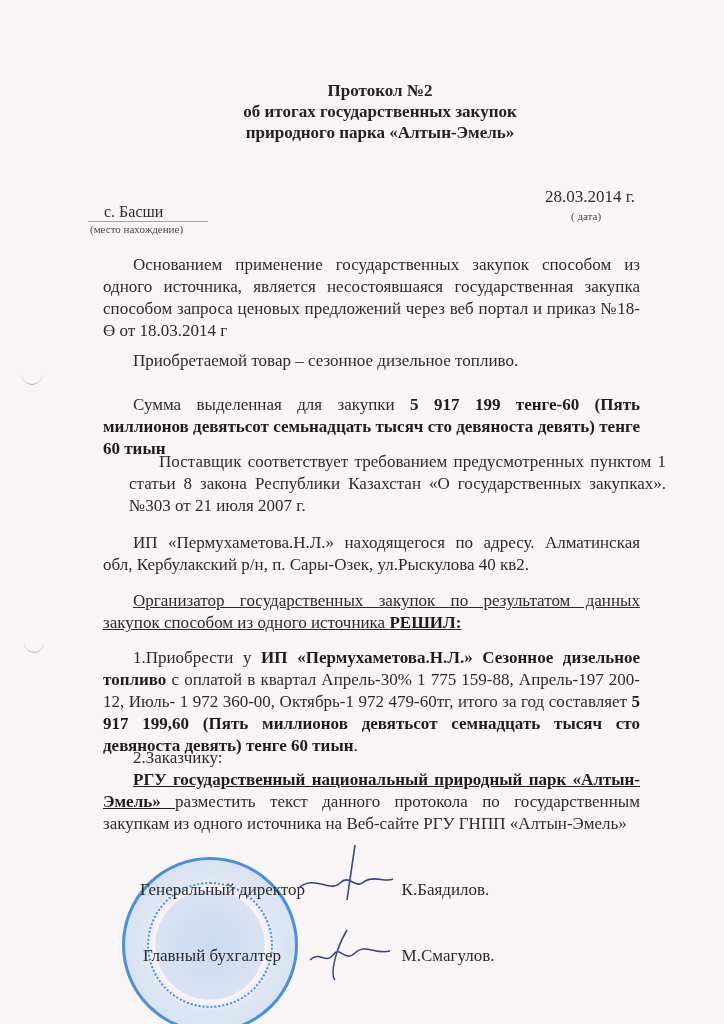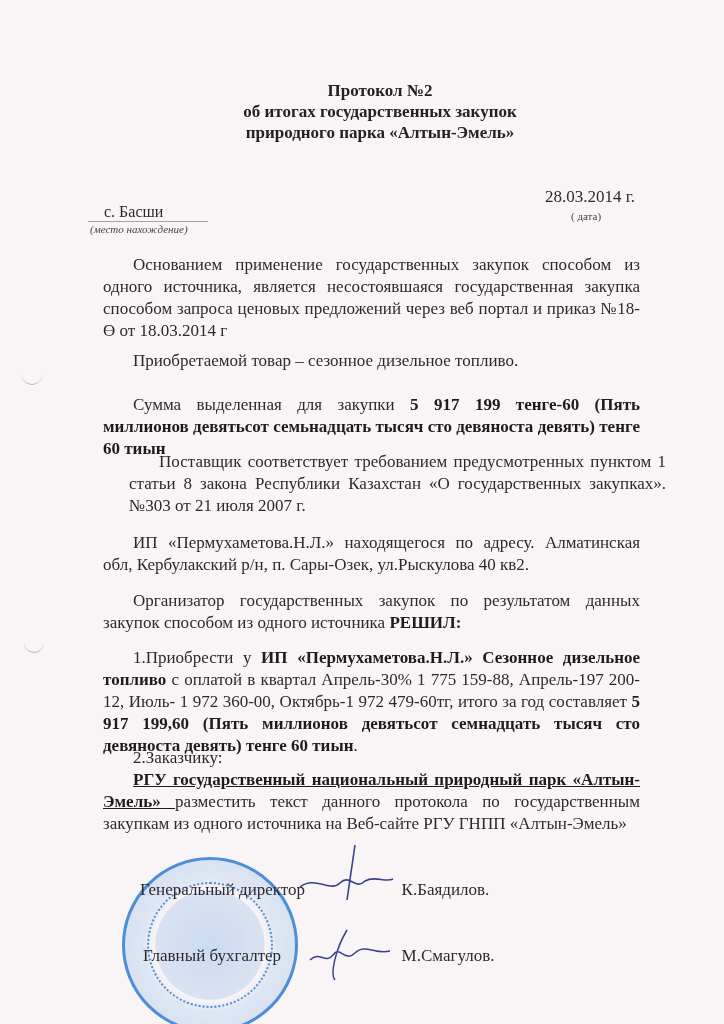--- a/index.html
+++ b/index.html
@@ -20,21 +20,21 @@
     text-align: center; font-weight: bold; font-size: 17px; line-height: 21px;
     color: #222;
   }
   .place {
     position: absolute; left: 88px; top: 203px; font-size: 16px;
   }
   .place-value {
     display: inline-block; width: 120px; border-bottom: 1px solid #a3a3a3;
     padding-left: 16px; box-sizing: border-box;
   }
-  .place-caption { position: absolute; left: 90px; top: 223px; font-size: 11px; color: #444; font-style: italic; }
+  .place-caption { position: absolute; left: 90px; top: 223px; font-size: 11px; color: #444; }
   .date-value { position: absolute; left: 545px; top: 187px; font-size: 17px; }
   .date-caption { position: absolute; left: 571px; top: 210px; font-size: 11px; color: #444; }
   .para {
     position: absolute; left: 103px; width: 537px;
     font-size: 17px; line-height: 22px; text-align: justify;
   }
   .para .indent { display: inline-block; width: 30px; }
   b { font-weight: bold; color: #1c1c1f; }
   .u { text-decoration: underline; }
   .sig-row { position: absolute; font-size: 17px; }
@@ -85,21 +85,21 @@
   </div>
 
   <div class="para" style="top:451px;margin-left:26px;">
     <span class="indent"></span><span>Поставщик соответствует требованием предусмотренных пунктом 1 статьи 8 закона Республики Казахстан «О государственных закупках». №303 от 21 июля 2007 г.</span>
   </div>
 
   <div class="para" style="top:532px;">
     <span class="indent"></span><span>ИП  «Пермухаметова.Н.Л.» находящегося по адресу. Алматинская обл, Кербулакский р/н, п. Сары-Озек, ул.Рыскулова 40 кв2.</span>
   </div>
 
-  <div class="para" style="top:590px;">
+  <div class="para" style="top:590px;text-decoration:underline;">
     <span class="indent"></span><span>Организатор государственных закупок по результатом данных закупок способом из одного источника  </span><b>РЕШИЛ:</b>
   </div>
 
   <div class="para" style="top:647px;">
     <span class="indent"></span><span>1.Приобрести  у </span><b>ИП «Пермухаметова.Н.Л.» Сезонное дизельное топливо</b><span> с оплатой в квартал Апрель-30% 1 775 159-88, Апрель-197  200-12, Июль- 1 972 360-00, Октябрь-1 972 479-60тг, итого за год составляет </span><b>5 917 199,60 (Пять миллионов девятьсот семнадцать тысяч сто девяноста девять) тенге 60 тиын</b><span>.</span>
   </div>
 
   <div class="para" style="top:747px;">
     <div style="padding-left:30px;">2.Заказчику:</div>
     <div><span class="indent"></span><b class="u">РГУ государственный национальный природный парк «Алтын-Эмель» </b><span> разместить текст данного протокола по государственным закупкам из одного источника на Веб-сайте РГУ ГНПП «Алтын-Эмель»</span></div>

